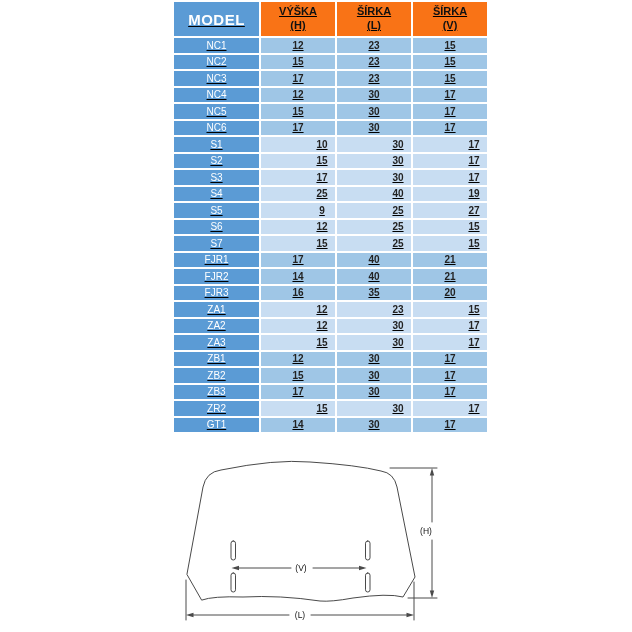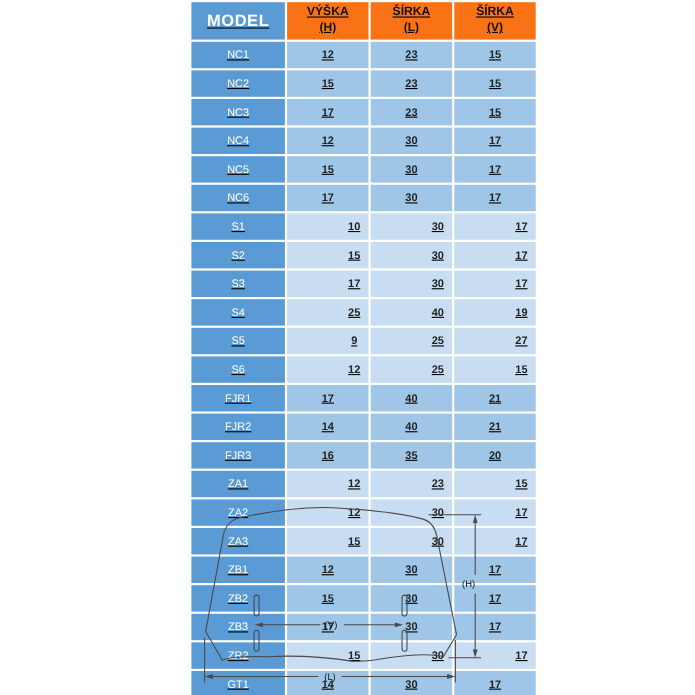--- a/index.html
+++ b/index.html
@@ -13,21 +13,21 @@
   }
   .spec-table th,.spec-table td{padding:0;text-align:center;vertical-align:middle;overflow:hidden;}
   th.model-h{
     background:var(--header-blue);color:#ffffff;
     font-size:15px;font-weight:bold;height:34px;letter-spacing:.5px;
   }
   th.col-h{background:#f97316;color:#111111;font-size:11px;font-weight:bold;line-height:1.25;height:34px;}
   th.col-h .sub{display:block;font-size:11px;font-weight:bold;}
   td.model-cell{
     background:var(--header-blue);color:#ffffff;
-    font-size:10px;font-weight:normal;height:24px;
+    font-size:10px;font-weight:normal;height:14px;
   }
   td.val-cell{color:#222222;font-size:10px;font-weight:bold;height:14.5px;}
   tr.band-dark td.val-cell{background:var(--band-dark);}
   tr.band-light td.val-cell{background:var(--band-light);padding-left:48px;}
   .diagram{position:absolute;left:95px;top:455px;width:350px;height:177px;}
   .diagram text{font-family:"Liberation Sans",sans-serif;font-size:8.5px;fill:#111111;}
 </style>
 </head>
 <body>
 
@@ -121,20 +121,26 @@
     <td class="val-cell">9</td>
     <td class="val-cell">25</td>
     <td class="val-cell">27</td>
   </tr>
       <tr class="band-light">
     <td class="model-cell">S6</td>
     <td class="val-cell">12</td>
     <td class="val-cell">25</td>
     <td class="val-cell">15</td>
   </tr>
+      <tr class="band-light">
+    <td class="model-cell">S7</td>
+    <td class="val-cell">15</td>
+    <td class="val-cell">25</td>
+    <td class="val-cell">15</td>
+  </tr>
       <tr class="band-dark">
     <td class="model-cell">FJR1</td>
     <td class="val-cell">17</td>
     <td class="val-cell">40</td>
     <td class="val-cell">21</td>
   </tr>
       <tr class="band-dark">
     <td class="model-cell">FJR2</td>
     <td class="val-cell">14</td>
     <td class="val-cell">40</td>

